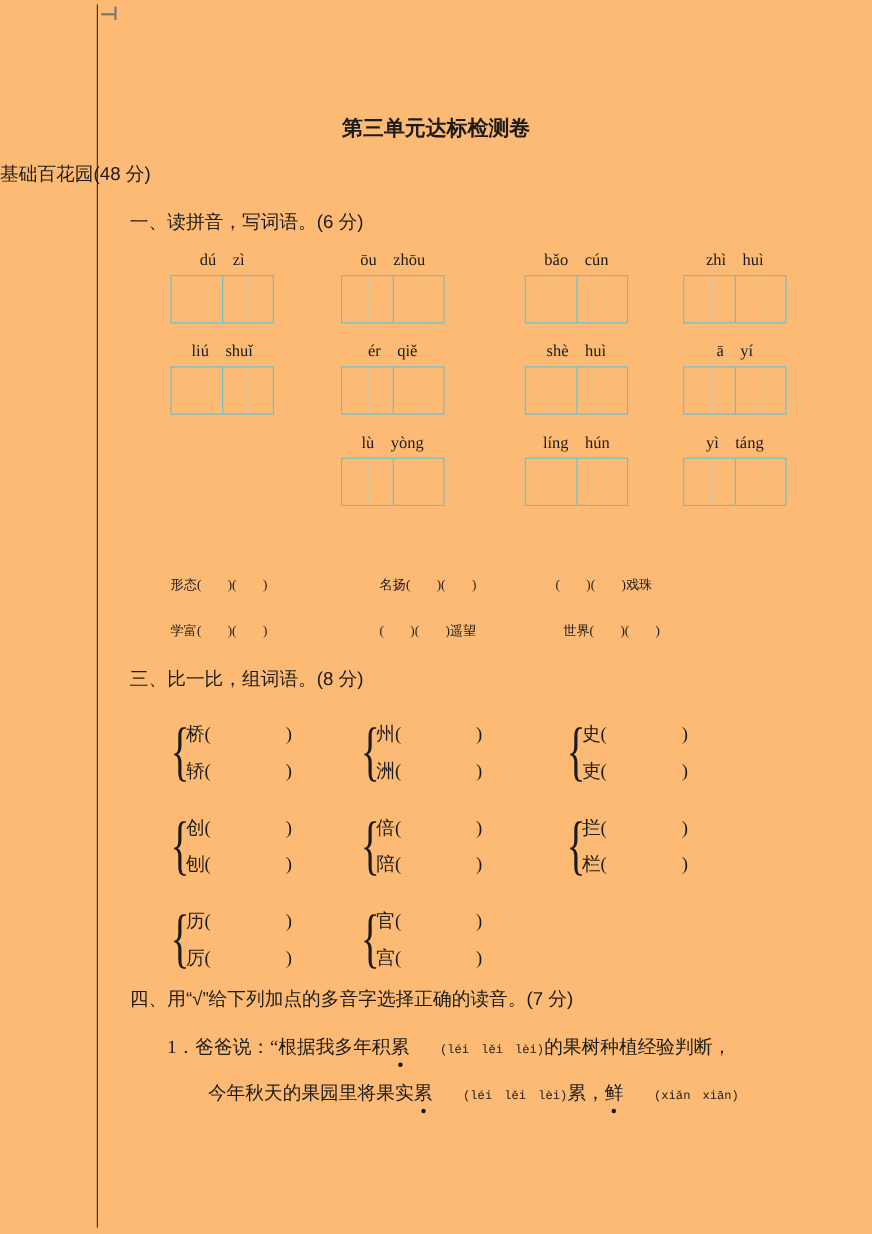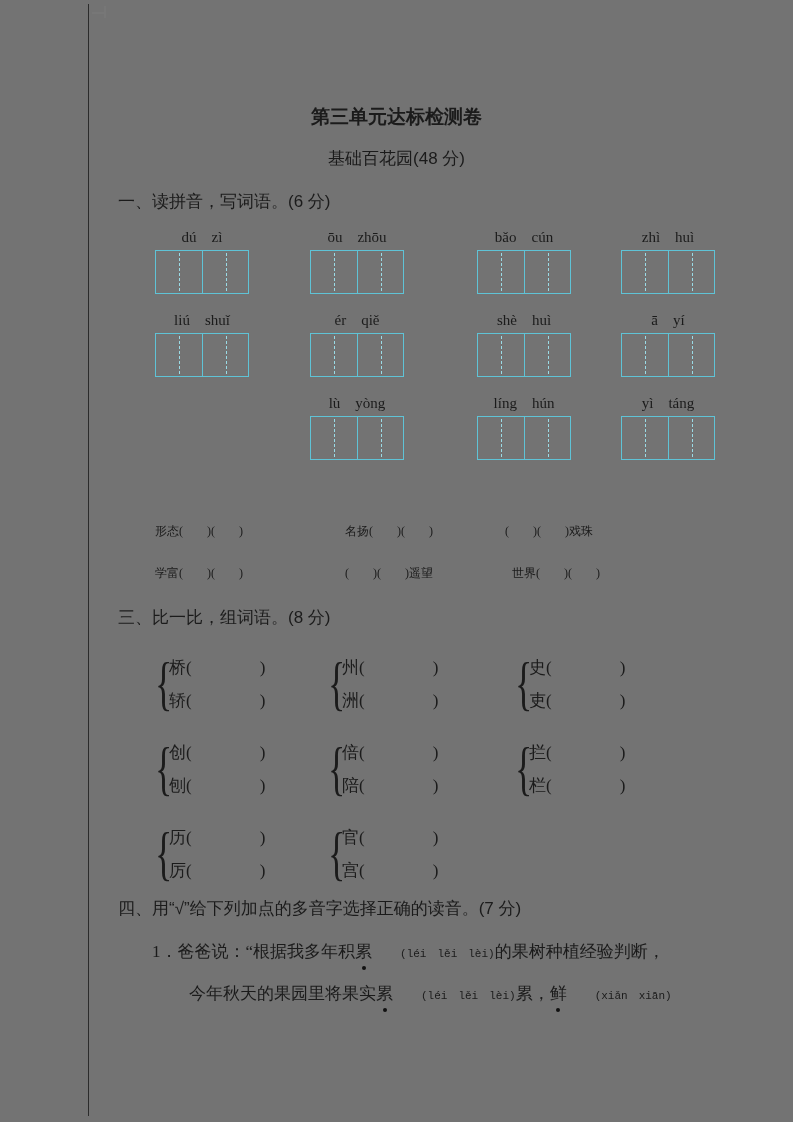--- a/index.html
+++ b/index.html
@@ -1,36 +1,36 @@
 <!DOCTYPE html>
 <html><head>
 <meta charset="utf-8">
 <style>
   html,body { margin:0; padding:0; background:#ffffff; }
   .page {
     position:relative;
     width:793px; height:1122px;
-    background:#737373;
+    background:#fdba74;
     font-family:"Liberation Serif", serif;
     color:#1b1b1b;
     overflow:hidden;
   }
   .left-rule { position:absolute; left:88px; top:4px; width:1px; height:1112px; background:#2b2b2b; }
   .corner-mark { position:absolute; background:#777; }
   .m1 { left:92px; top:12px; width:13px; height:2px; }
   .m2 { left:104px; top:6px; width:2px; height:12px; }
 
   .title {
     position:absolute; left:0; right:0; top:104px; margin:0;
     text-align:center; font-size:19px; font-weight:700;
     font-family:"Liberation Sans", sans-serif;
   }
   .subtitle {
     position:absolute; left:0; right:0; top:147px; margin:0;
-    text-align:center; font-size:17px; font-weight:400;
+    text-align:left; font-size:17px; font-weight:400;
     font-family:"Liberation Sans", sans-serif;
   }
   .sec-heading {
     position:absolute; left:118px;
     font-size:17px; font-weight:400;
     font-family:"Liberation Sans", sans-serif;
     white-space:nowrap;
   }
 
   

